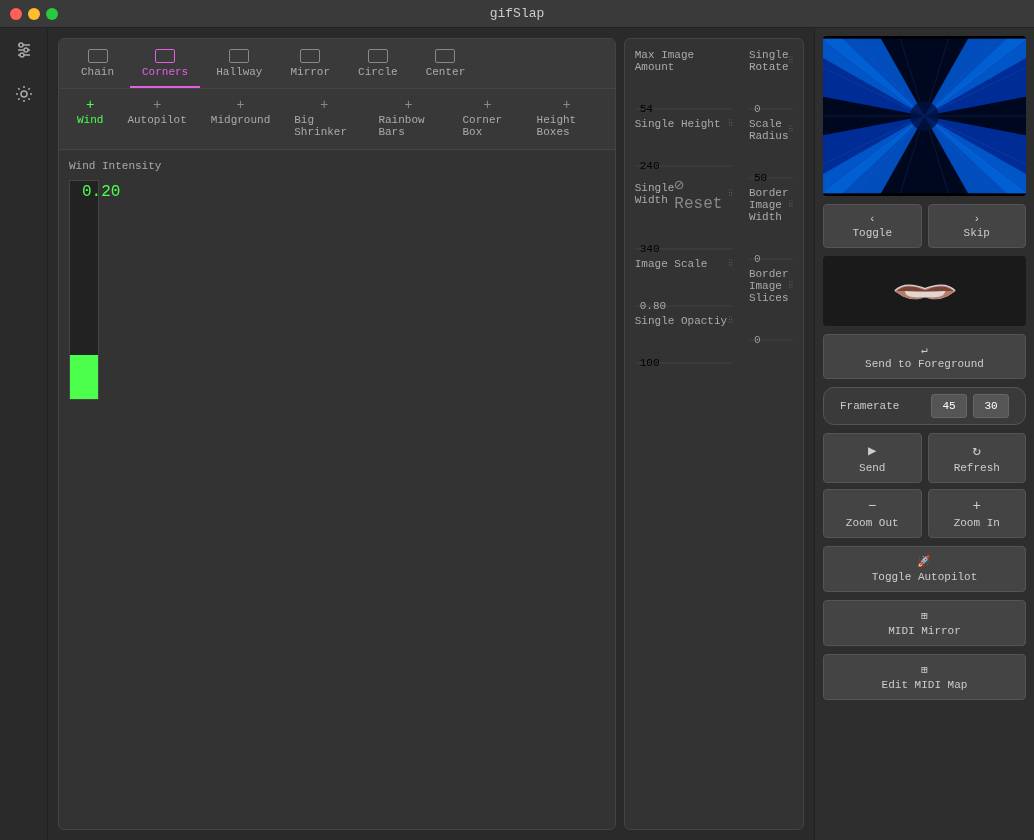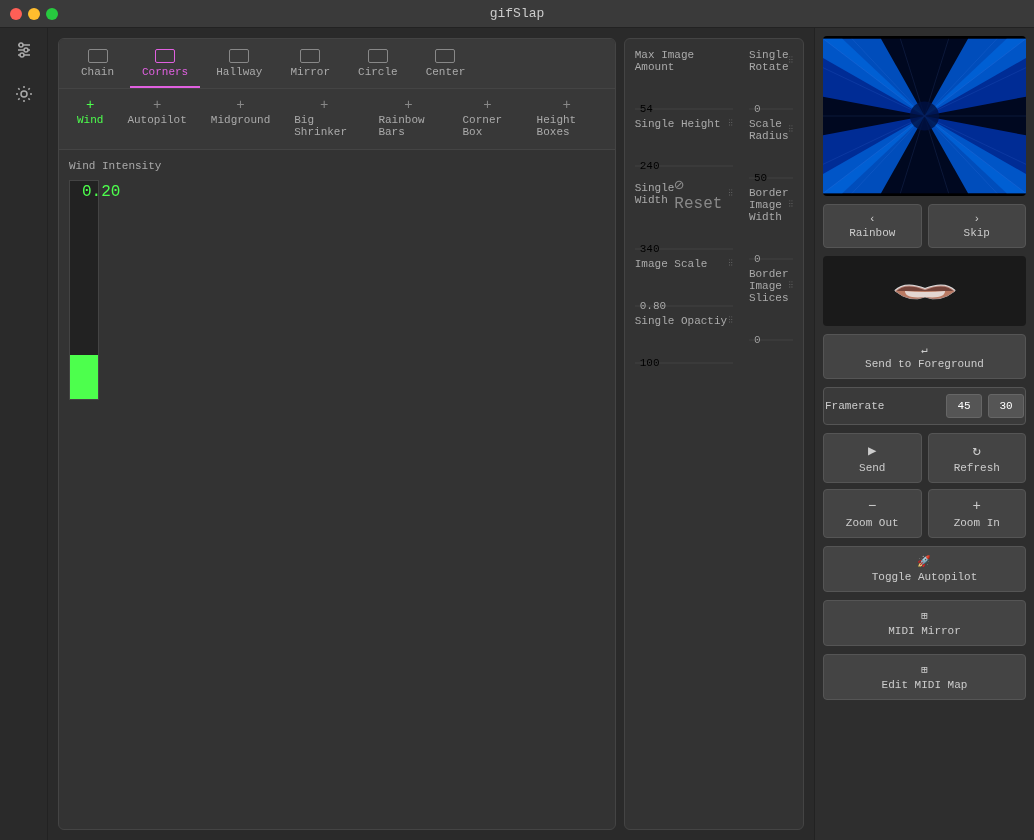--- a/index.html
+++ b/index.html
@@ -366,22 +366,22 @@
       align-items: center;
       gap: 2px;
       font-family: 'Courier New', monospace;
     }
 
     .framerate-row {
       display: flex;
       align-items: center;
       gap: 6px;
       background: #3a3a3a;
-      border-radius: 4px;
-      padding: 6px 1px;
+      border-radius: 11px;
+      padding: 6px 16px;
       border: 1px solid #555;
     }
     .framerate-label {
       font-size: 11px;
       color: #ccc;
       flex: 1;
     }
     .framerate-input {
       width: 36px;
       height: 24px;
@@ -797,21 +797,21 @@
         <line x1="105" y1="80" x2="210" y2="80" stroke="#6699ff" stroke-width="0.3" opacity="0.4"></line>
         <line x1="105" y1="80" x2="210" y2="130" stroke="#6699ff" stroke-width="0.3" opacity="0.4"></line>
 
         <circle cx="105" cy="80" r="15" fill="#001144" opacity="0.8"></circle>
       </svg>
     </div>
 
     <div class="nav-buttons">
       <button class="nav-btn">
         <span>‹</span>
-        <span>Rainbow</span>
+        <span>Toggle</span>
       </button>
       <button class="nav-btn">
         <span>›</span>
         <span>Skip</span>
       </button>
     </div>
 
     <div class="lips-area">
       <svg class="lips-svg" viewBox="0 0 80 40" xmlns="http://www.w3.org/2000/svg">
 

